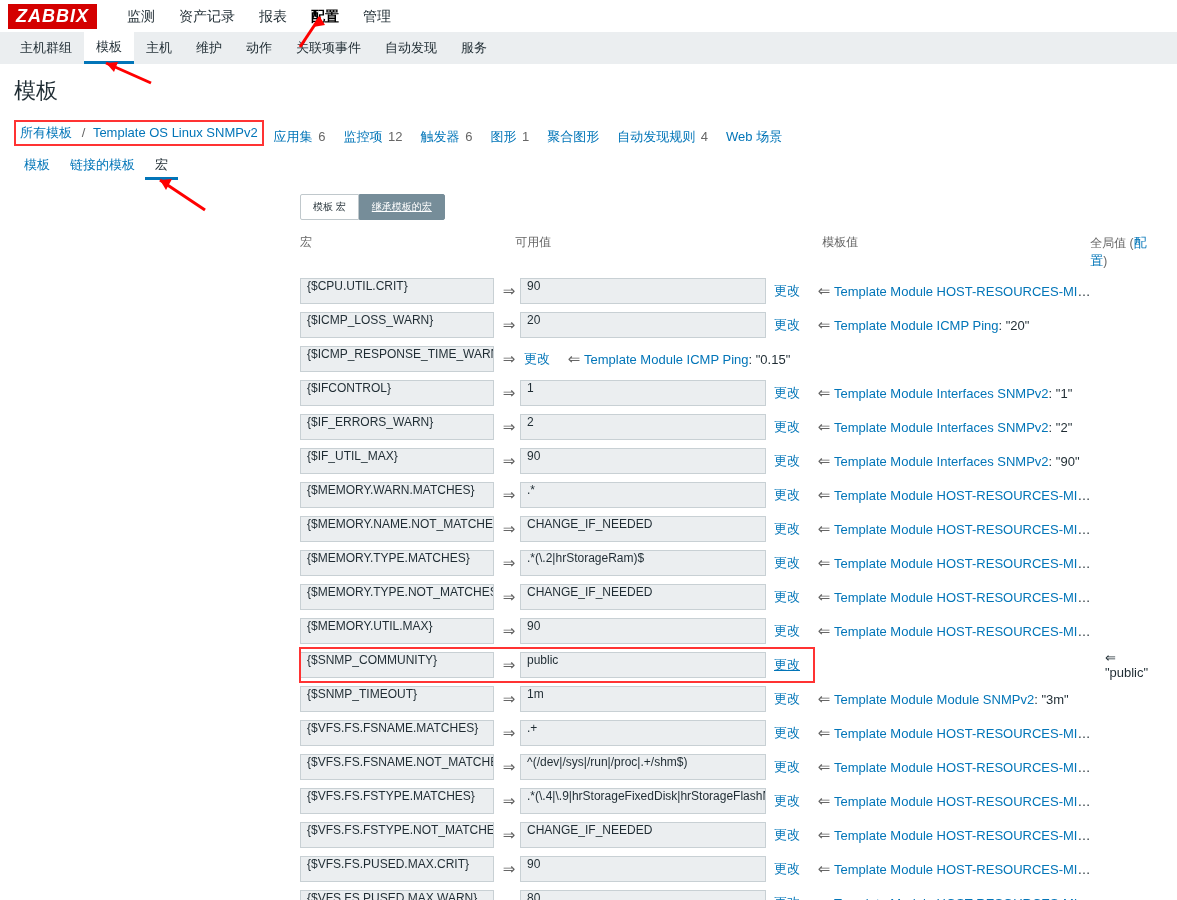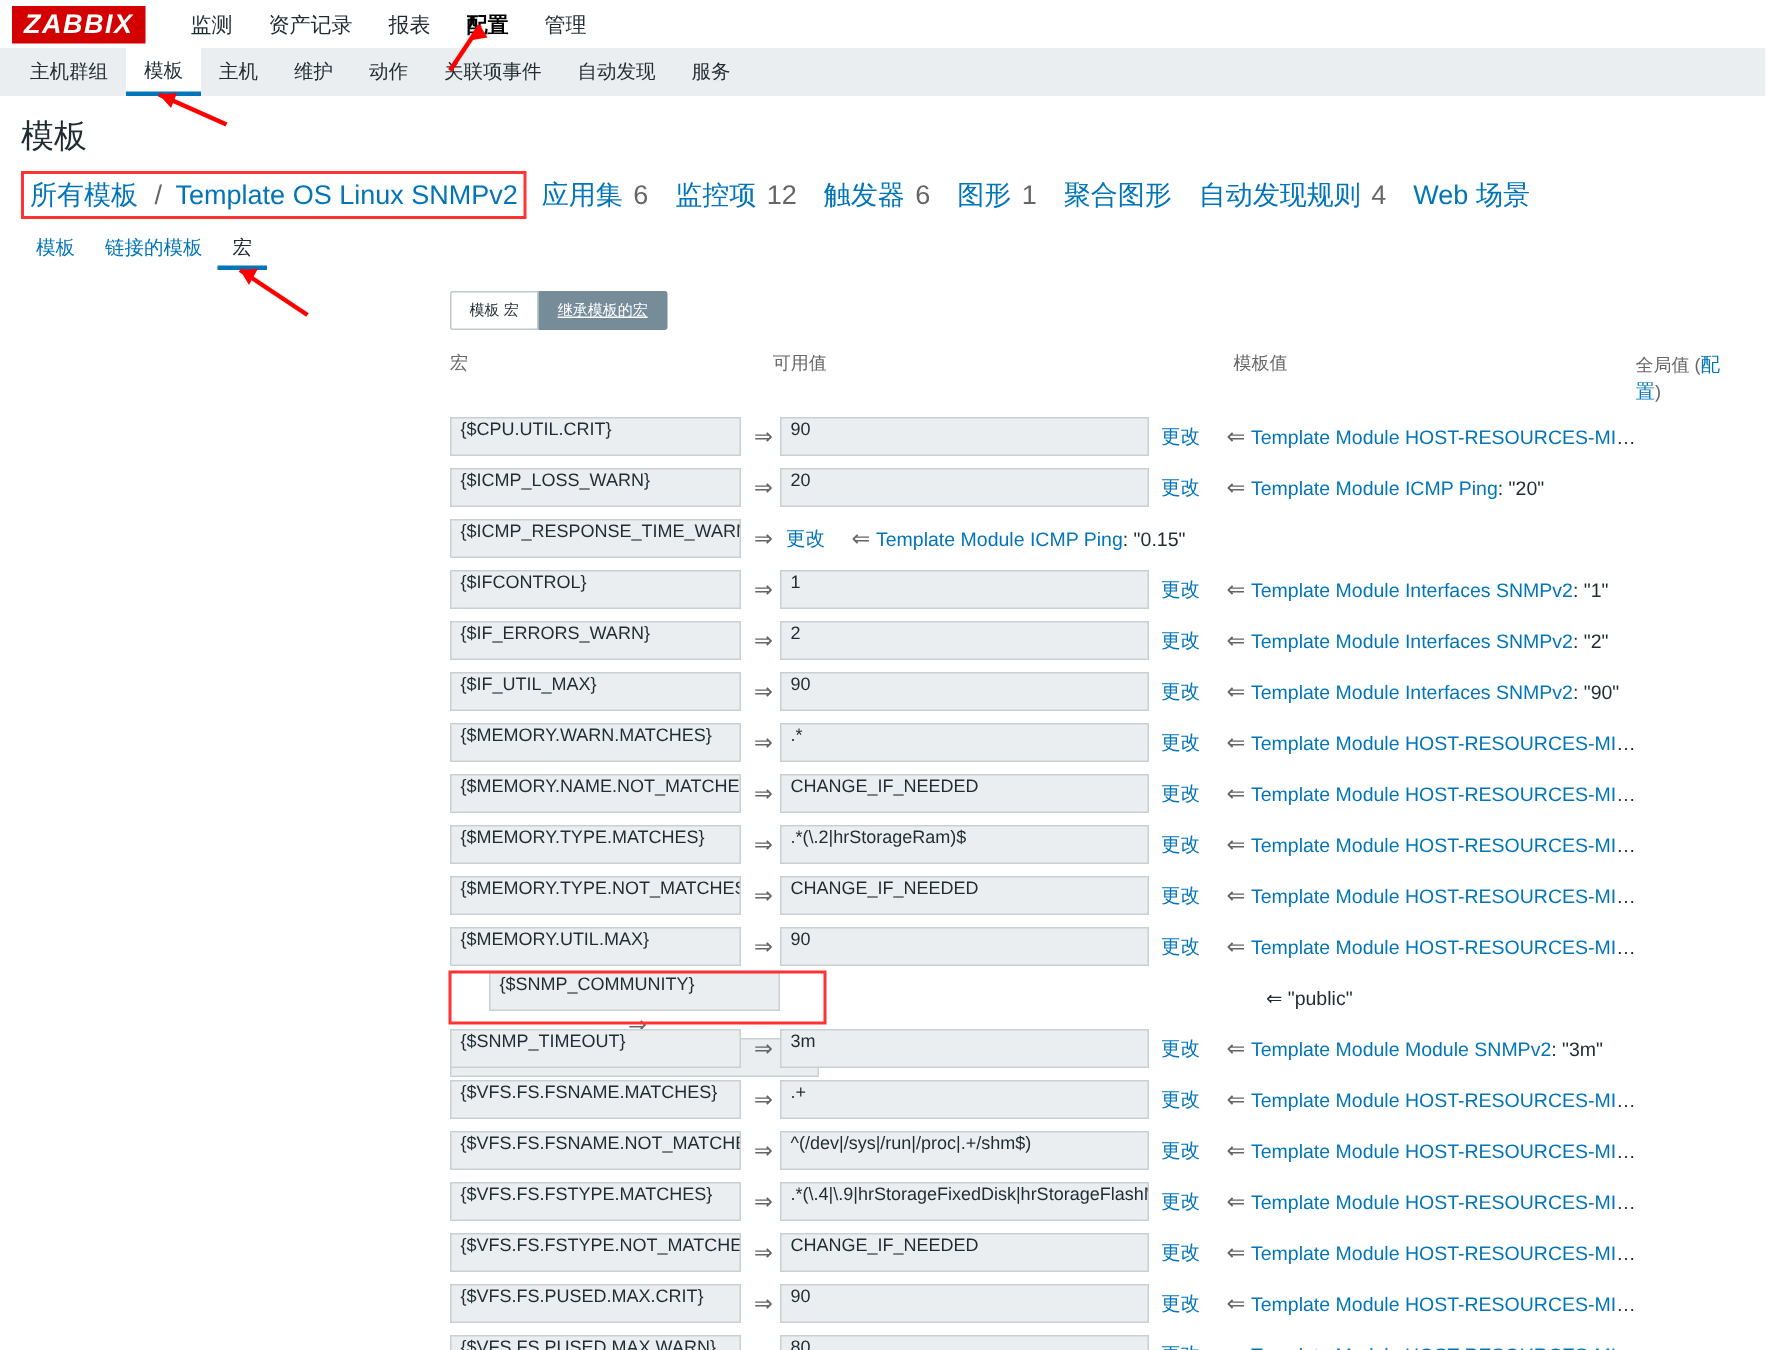--- a/index.html
+++ b/index.html
@@ -6,21 +6,21 @@
 body { font-family: Arial, "Microsoft YaHei", sans-serif; font-size: 13px; color: #1f2c33; background: #fff; width: 1177px; }
 .top-bar { display: flex; align-items: center; height: 32px; padding: 0 8px; }
 .logo { background: #d40000; color: #fff; font-weight: bold; font-style: italic; font-size: 18px; padding: 2px 8px; letter-spacing: 1px; margin-right: 18px; }
 .top-menu { display: flex; }
 .top-menu-item { padding: 0 12px; color: #1f2c33; font-size: 14px; cursor: pointer; line-height: 32px; }
 .top-menu-item.active { font-weight: bold; color: #000; }
 .sub-bar { display: flex; align-items: center; height: 32px; padding: 0 8px; background: #ebeef0; }
 .sub-menu-item { padding: 0 12px; font-size: 13px; color: #1f2c33; cursor: pointer; line-height: 32px; }
 .sub-menu-item.active { background: #fff; border-bottom: 3px solid #0275b8; line-height: 29px; }
 .page-title { font-size: 22px; padding: 12px 14px 8px; color: #1f2c33; }
-.tabs-row { display: flex; align-items: center; padding: 0 14px; height: 32px; font-size: 18px; }
+.tabs-row { display: flex; align-items: flex-end; padding: 0 14px; height: 32px; font-size: 13px; }
 .tab-link { color: #0275b8; margin-right: 18px; cursor: pointer; }
 .tab-link-count { color: #666; margin-left: 2px; }
 .crumb-sep { color: #666; margin-right: 6px; }
 .crumb-box { border: 2px solid #f33; padding: 2px 4px; margin-right: 10px; }
 .crumb-box .tab-link { margin-right: 0; }
 .config-tabs { display: flex; padding: 0 14px; height: 28px; border-bottom: 0; margin-top: 6px; }
 .cfg-tab { padding: 4px 10px; color: #0275b8; cursor: pointer; font-size: 13px; }
 .cfg-tab.active { color: #1f2c33; border-bottom: 3px solid #0275b8; }
 .content { padding: 14px 0 0 300px; }
 .toggle-btns { display: flex; margin-bottom: 10px; }
@@ -38,21 +38,21 @@
 .col-gap { width: 14px; }
 .col-glob { width: auto; }
 .mt-row { display: flex; align-items: center; height: 34px; }
 .inp { width: 194px; height: 26px; background: #ebeef0; border: 1px solid #c8d0d4; padding: 0 6px; font-size: 12px; color: #1f2c33; overflow: hidden; white-space: nowrap; }
 .inp-val { width: 246px; height: 26px; background: #ebeef0; border: 1px solid #c8d0d4; padding: 0 6px; font-size: 12px; color: #1f2c33; overflow: hidden; white-space: nowrap; text-overflow: clip;}
 .arrow-glyph { color: #666; font-size: 15px; }
 .change-link { color: #0275b8; cursor: pointer; font-size: 13px; }
 .tpl-link { color: #0275b8; cursor: pointer; font-size: 13px; }
 .tpl-val { color: #1f2c33; font-size: 13px; }
 .tpl-cell { overflow: hidden; white-space: nowrap; text-overflow: ellipsis; }
-.row-highlight { outline: 2px solid #f33; outline-offset: -1px; flex-direction: column; }
+.row-highlight { outline: 2px solid #f33; outline-offset: -1px; }
 .global-col-head { text-align: left; }
 .globtxt { font-size:13px; }
 .red-arrow { position: absolute; pointer-events: none; }
 .content-wrap { position: relative; }
 </style>
 </head>
 <body>
 
 <div class="content-wrap">
 
@@ -282,21 +282,21 @@
             <div class="col-tpl tpl-cell"></div>
             <div class="col-gap"></div>
             <div class="col-glob globtxt">⇐ "public"</div>
           </div>
           <div class="mt-row">
             <div class="col-macro" style="display: flex; align-items: center;">
               <div class="inp">{$SNMP_TIMEOUT}</div>
             </div>
             <div class="col-arrow"><span class="arrow-glyph">⇒</span></div>
             <div class="col-val" style="display: flex; align-items: center;">
-              <div class="inp-val">3m</div>
+              <div class="inp-val">1m</div>
             </div>
             <div class="col-act"><span class="change-link">更改</span></div>
             <div class="col-larr"><span class="arrow-glyph">⇐</span></div>
             <div class="col-tpl tpl-cell"><span class="tpl-link">Template Module Module SNMPv2</span><span class="tpl-val">: "3m"</span></div>
             <div class="col-gap"></div>
             <div class="col-glob globtxt"></div>
           </div>
           <div class="mt-row">
             <div class="col-macro" style="display: flex; align-items: center;">
               <div class="inp">{$VFS.FS.FSNAME.MATCHES}</div>

